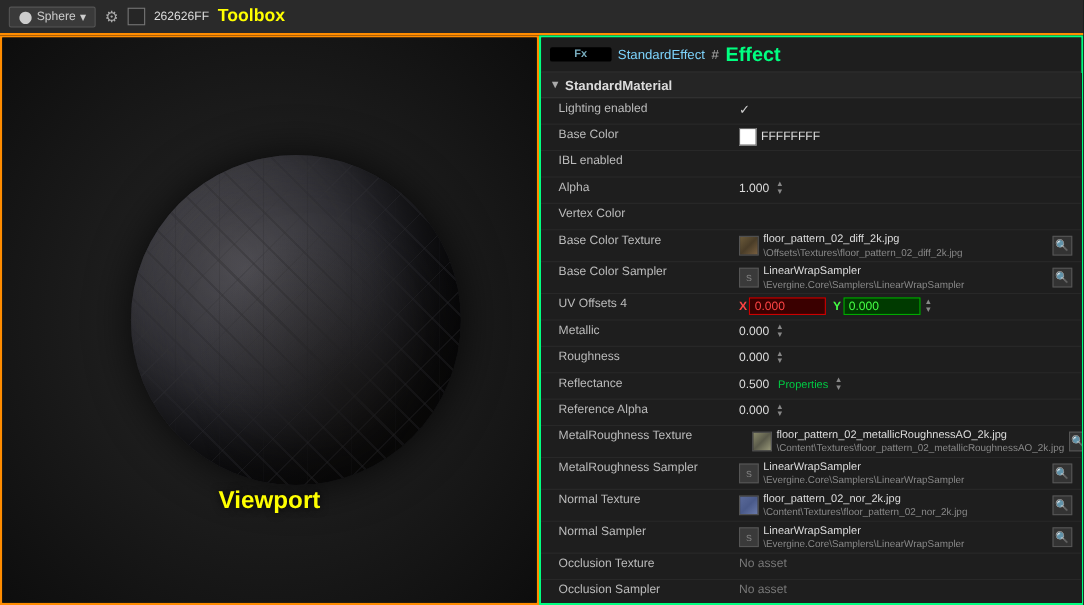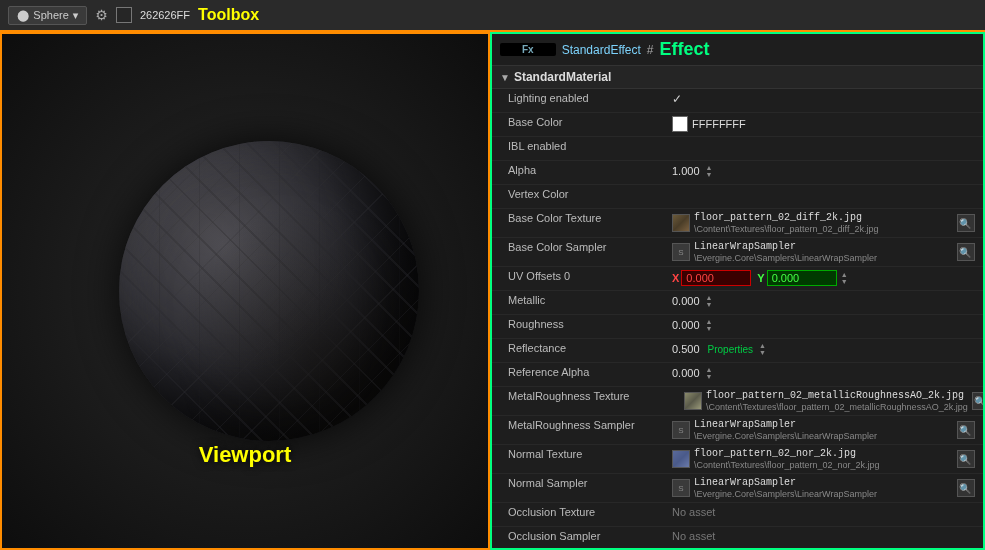--- a/index.html
+++ b/index.html
@@ -271,21 +271,20 @@
       gap: 1px;
       flex: 1;
       min-width: 0;
     }
     .texture-name {
       color: #ddd;
       font-size: 10px;
       white-space: nowrap;
       overflow: hidden;
       text-overflow: ellipsis;
-      font-family: Liberation Mono, monospace;
     }
     .texture-path {
       color: #888;
       font-size: 9px;
       white-space: nowrap;
       overflow: hidden;
       text-overflow: ellipsis;
     }
 
     .search-btn {
@@ -423,40 +422,40 @@
         <span class="prop-label">Vertex Color</span>
         <span class="prop-value"></span>
       </div>
 
       <div class="prop-row">
         <span class="prop-label">Base Color Texture</span>
         <span class="prop-value" style="gap:4px;">
           <span class="texture-thumb floor"></span>
           <span class="texture-info">
             <span class="texture-name">floor_pattern_02_diff_2k.jpg</span>
-            <span class="texture-path">\Content\Textures\floor_pattern_02_diff_2k.jpg</span>
+            <span class="texture-path">\Offsets\Textures\floor_pattern_02_diff_2k.jpg</span>
           </span>
           <button class="search-btn">🔍</button>
         </span>
       </div>
 
       <div class="prop-row">
         <span class="prop-label">Base Color Sampler</span>
         <span class="prop-value" style="gap:4px;">
           <span class="texture-thumb sampler">S</span>
           <span class="texture-info">
             <span class="texture-name">LinearWrapSampler</span>
             <span class="texture-path">\Evergine.Core\Samplers\LinearWrapSampler</span>
           </span>
           <button class="search-btn">🔍</button>
         </span>
       </div>
 
       <div class="prop-row">
-        <span class="prop-label">UV Offsets 0</span>
+        <span class="prop-label">UV Offsets 4</span>
         <span class="prop-value">
           <div class="uv-row">
             <span class="uv-label-x">X</span>
             <input class="uv-input-x" type="text" value="0.000" style="">
             <span class="uv-label-y">Y</span>
             <input class="uv-input-y" type="text" value="0.000" style="">
             <div class="spinner-btn">
                 <span>▲</span>
                 <span>▼</span>
               </div>

